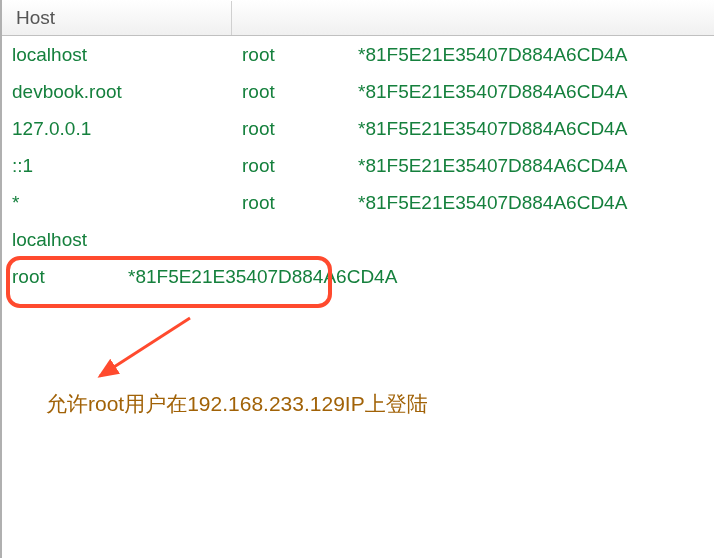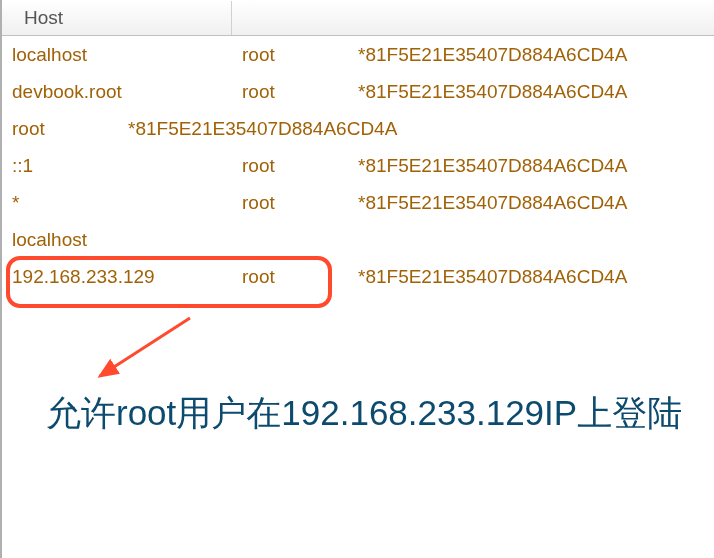--- a/index.html
+++ b/index.html
@@ -25,21 +25,21 @@
     .table-header {
       display: flex;
       background: linear-gradient(to bottom, #ffffff, #f0f0f0);
       border-bottom: 1px solid #c0c0c0;
       height: 36px;
       align-items: center;
       color: #555;
       font-size: 19px;
     }
     .header-cell {
-      padding: 6px 22px;
+      padding: 6px 14px;
       border-right: 1px solid #d0d0d0;
       white-space: nowrap;
       overflow: hidden;
     }
     .col-host {
       width: 230px;
       flex-shrink: 0;
     }
     .col-user {
       width: 116px;
@@ -49,41 +49,41 @@
       flex: 1;
       border-right: none;
     }
     .table-body {
       background: #fff;
     }
     .table-row {
       display: flex;
       height: 37px;
       align-items: center;
-      color: #a16207;
+      color: #15803d;
     }
     .data-cell {
       padding: 4px 10px;
       white-space: nowrap;
       overflow: hidden;
     }
     .highlight-box {
       position: absolute;
       border: 4px solid #ff4a2e;
       border-radius: 14px;
       pointer-events: none;
     }
     .arrow-svg {
       position: absolute;
       pointer-events: none;
     }
     .annotation {
       position: absolute;
-      color: #0c4a6e;
-      font-size: 35px;
+      color: #a16207;
+      font-size: 21px;
       white-space: nowrap;
     }
   </style>
 </head>
 <body>
 
 <div class="table-container">
   <div class="table-header">
     <div class="header-cell col-host">Host</div>
   </div>
@@ -92,38 +92,38 @@
       <div class="data-cell col-host">localhost</div>
       <div class="data-cell col-user">root</div>
       <div class="data-cell col-password">*81F5E21E35407D884A6CD4A</div>
     </div>
     <div class="table-row">
       <div class="data-cell col-host">devbook.root</div>
       <div class="data-cell col-user">root</div>
       <div class="data-cell col-password">*81F5E21E35407D884A6CD4A</div>
     </div>
     <div class="table-row">
+      <div class="data-cell col-host">127.0.0.1</div>
       <div class="data-cell col-user">root</div>
       <div class="data-cell col-password">*81F5E21E35407D884A6CD4A</div>
     </div>
     <div class="table-row">
       <div class="data-cell col-host">::1</div>
       <div class="data-cell col-user">root</div>
       <div class="data-cell col-password">*81F5E21E35407D884A6CD4A</div>
     </div>
     <div class="table-row">
       <div class="data-cell col-host">*</div>
       <div class="data-cell col-user">root</div>
       <div class="data-cell col-password">*81F5E21E35407D884A6CD4A</div>
     </div>
     <div class="table-row">
       <div class="data-cell col-host">localhost</div>
     </div>
     <div class="table-row">
-      <div class="data-cell col-host">192.168.233.129</div>
       <div class="data-cell col-user">root</div>
       <div class="data-cell col-password">*81F5E21E35407D884A6CD4A</div>
     </div>
   </div>
 </div>
 
 <div class="highlight-box" style="left:6px; top:256px; width:326px; height:52px;"></div>
 
 <svg class="arrow-svg" style="left:80px; top:308px; width:120px; height:80px;">
   <defs>

